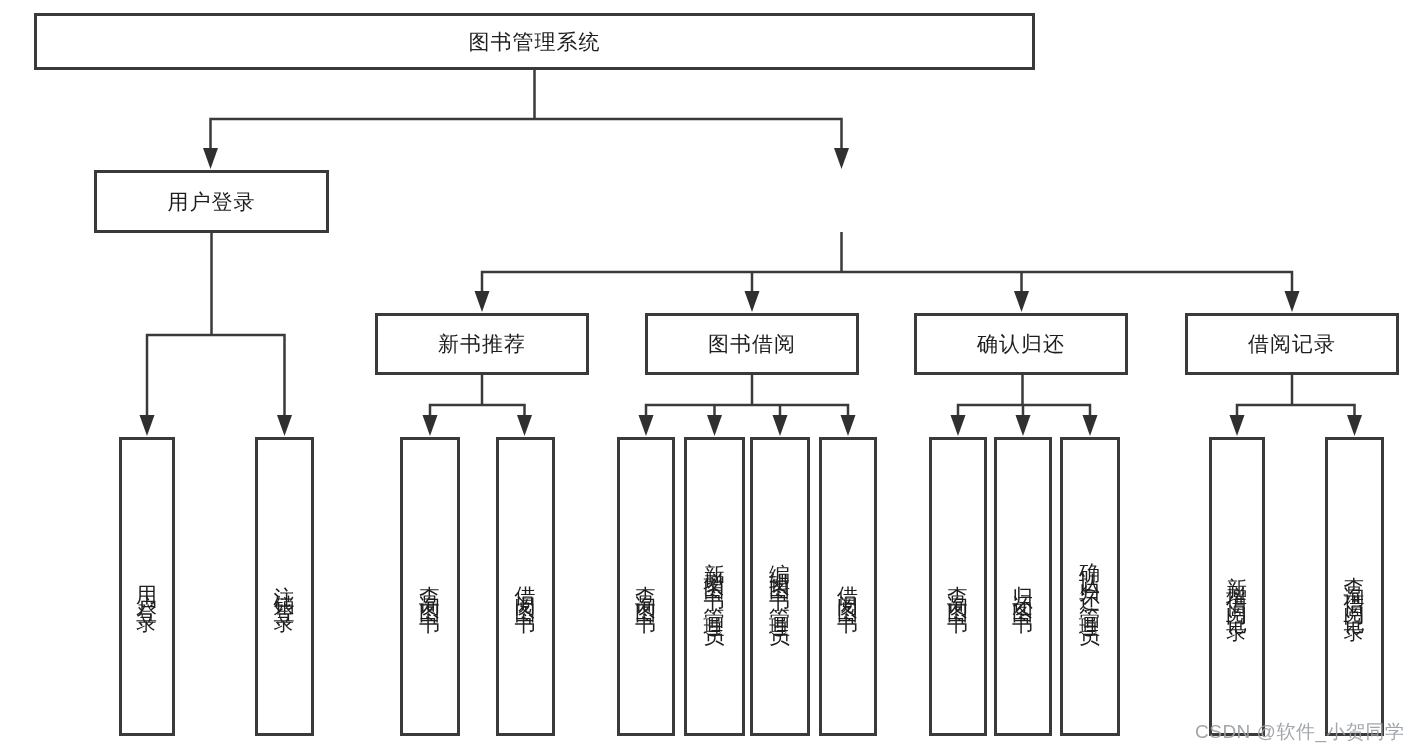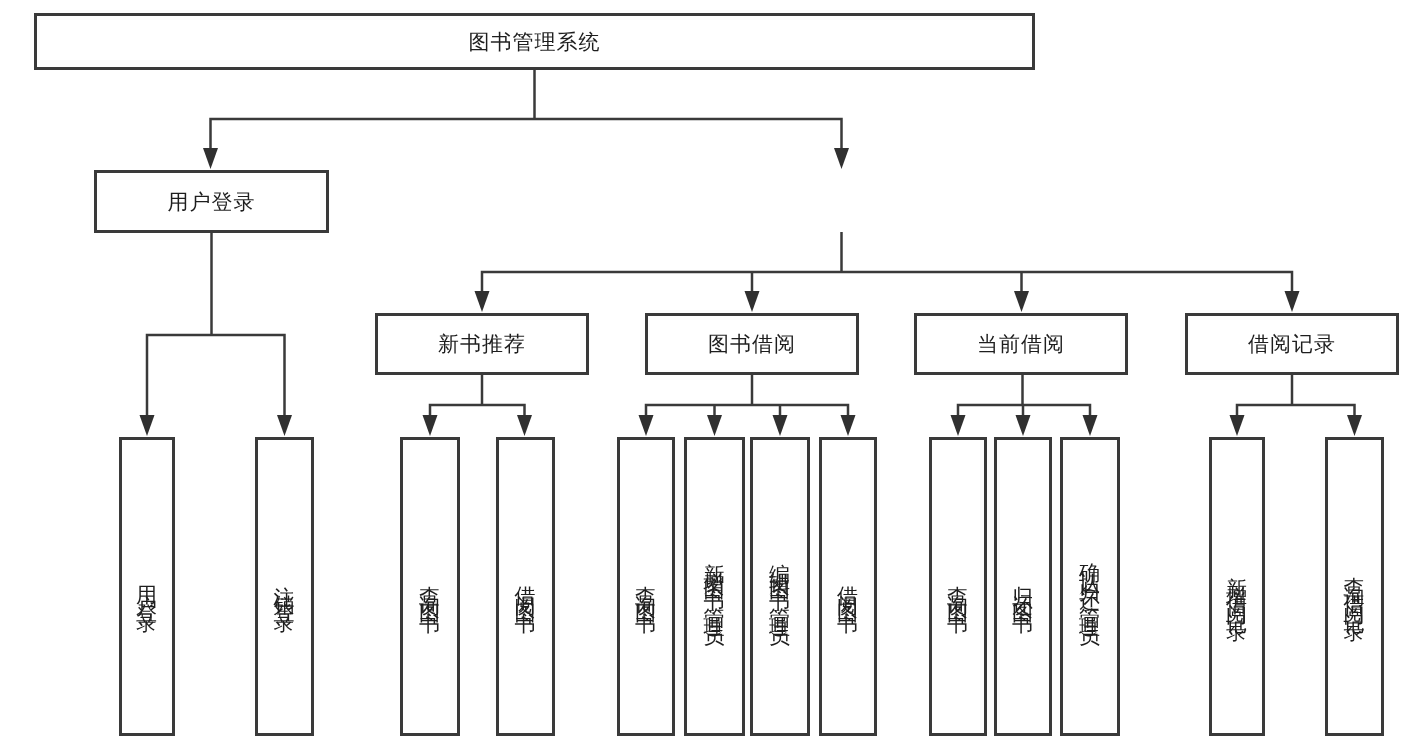--- a/index.html
+++ b/index.html
@@ -123,21 +123,21 @@
     <span>用户登录</span>
   </div>
 
   <div class="node l2-node" style="left:363px;width:214px;">
     <span>新书推荐</span>
   </div>
   <div class="node l2-node" style="left:633px;width:214px;">
     <span>图书借阅</span>
   </div>
   <div class="node l2-node" style="left:902px;width:214px;">
-    <span>当前借阅</span>
+    <span>确认归还</span>
   </div>
   <div class="node l2-node" style="left:1173px;width:214px;">
     <span>借阅记录</span>
   </div>
 
   <div class="node leaf-node" style="left:107px;width:56px;">
     <span class="vtext">用户登录</span>
   </div>
   <div class="node leaf-node" style="left:243px;width:59px;">
     <span class="vtext">注销登录</span>
@@ -169,14 +169,15 @@
   <div class="node leaf-node" style="left:1048px;width:60px;">
     <span class="vtext">确认归还（管理员）</span>
   </div>
   <div class="node leaf-node" style="left:1197px;width:56px;">
     <span class="vtext">新增借阅记录</span>
   </div>
   <div class="node leaf-node" style="left:1313px;width:59px;">
     <span class="vtext">查询借阅记录</span>
   </div>
 
+  <div class="watermark">CSDN @软件_小贺同学</div>
 
 </div>
 
 </body></html>

